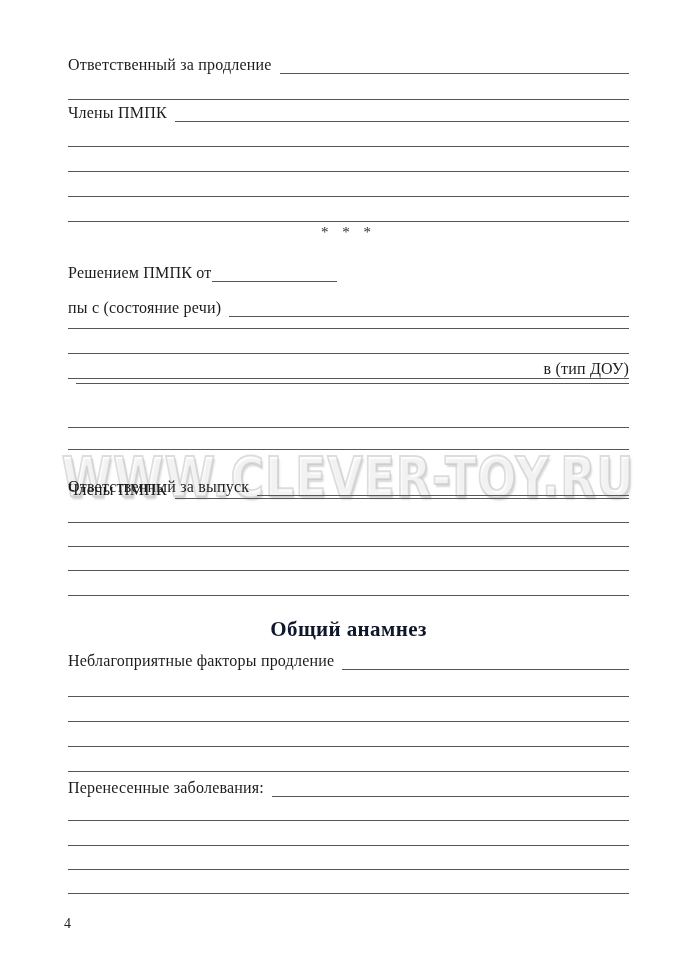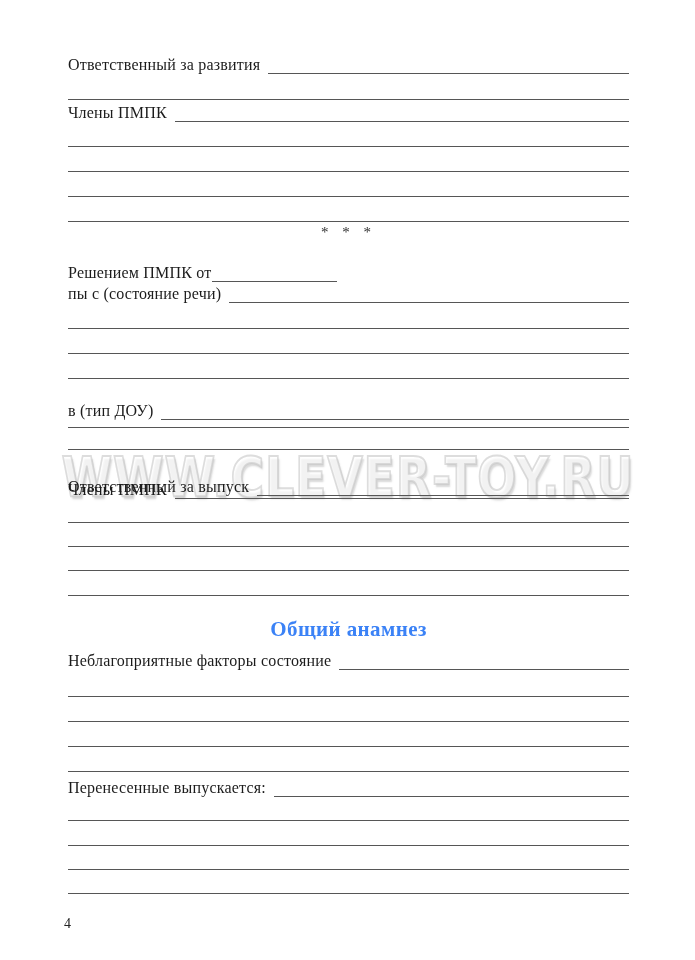--- a/index.html
+++ b/index.html
@@ -11,21 +11,21 @@
     position:absolute;left:68px;right:66px;height:24px;
     display:flex;align-items:flex-end;font-size:16px;letter-spacing:0.2px;
     z-index:2;
   }
   .row .label{white-space:nowrap;line-height:1.1;}
   .fill{flex:1 1 auto;align-self:stretch;border-bottom:1px solid #565656;margin-left:8px;}
   .fill.full{margin-left:0;}
   .row.stars{display:block;text-align:center;height:18px;font-size:15px;
     letter-spacing:5px;color:#2e2e2e;}
   .row.heading{display:block;text-align:center;height:27px;font-size:21px;
-    font-weight:bold;letter-spacing:0.4px;color:#3b82f6;}
+    font-weight:bold;letter-spacing:0.4px;color:#0f172a;}
   .row.inline{justify-content:flex-start;}
   .inline-line{align-self:stretch;width:125px;flex:0 0 auto;border-bottom:1px solid #565656;}
   .watermark{
     position:absolute;top:449px;left:50%;
     transform:translateX(-50%) scaleX(0.82);transform-origin:center;
     font-family:"DejaVu Sans", sans-serif;font-weight:bold;font-size:56px;line-height:1;
     white-space:nowrap;letter-spacing:1px;
     color:rgba(255,255,255,0.65);
     -webkit-text-stroke:2px rgba(198,198,198,0.6);
     text-shadow:2px 3px 2px rgba(145,145,145,0.35);
@@ -33,21 +33,21 @@
   }
   .pagenum{position:absolute;left:64px;top:916px;font-size:14px;color:#222;z-index:2;}
 </style>
 </head>
 <body>
 
 <div class="page">
   <div class="watermark">WWW.CLEVER-TOY.RU</div>
   <div id="form-area">
       <div class="row" style="top: 50px;">
-        <span class="label">Ответственный за развития</span>
+        <span class="label">Ответственный за продление</span>
         <span class="fill"></span>
       </div>
       <div class="row" style="top: 76px;">
         <span class="fill full"></span>
       </div>
       <div class="row" style="top: 98px;">
         <span class="label">Члены ПМПК</span>
         <span class="fill"></span>
       </div>
       <div class="row" style="top: 123px;">
@@ -60,34 +60,34 @@
         <span class="fill full"></span>
       </div>
       <div class="row" style="top: 198px;">
         <span class="fill full"></span>
       </div>
       <div class="row stars" style="top: 224px;">* * *</div>
       <div class="row inline" style="top: 258px;">
         <span class="label">Решением ПМПК от</span>
         <span class="inline-line"></span>
       </div>
-      <div class="row" style="top: 279px;">
+      <div class="row" style="top: 293px;">
         <span class="label">пы с (состояние речи)</span>
         <span class="fill"></span>
       </div>
       <div class="row" style="top: 305px;">
         <span class="fill full"></span>
       </div>
       <div class="row" style="top: 330px;">
         <span class="fill full"></span>
       </div>
       <div class="row" style="top: 355px;">
         <span class="fill full"></span>
       </div>
-      <div class="row" style="top: 396px;">
+      <div class="row" style="top: 360px; flex-direction: column;">
         <span class="label">в (тип ДОУ)</span>
         <span class="fill"></span>
       </div>
       <div class="row" style="top: 404px;">
         <span class="fill full"></span>
       </div>
       <div class="row" style="top: 426px;">
         <span class="fill full"></span>
       </div>
       <div class="row" style="top: 472px;">
@@ -105,37 +105,37 @@
         <span class="fill full"></span>
       </div>
       <div class="row" style="top: 547px;">
         <span class="fill full"></span>
       </div>
       <div class="row" style="top: 572px;">
         <span class="fill full"></span>
       </div>
       <div class="row heading" style="top: 617px;">Общий анамнез</div>
       <div class="row" style="top: 646px;">
-        <span class="label">Неблагоприятные факторы состояние</span>
+        <span class="label">Неблагоприятные факторы продление</span>
         <span class="fill"></span>
       </div>
       <div class="row" style="top: 673px;">
         <span class="fill full"></span>
       </div>
       <div class="row" style="top: 698px;">
         <span class="fill full"></span>
       </div>
       <div class="row" style="top: 723px;">
         <span class="fill full"></span>
       </div>
       <div class="row" style="top: 748px;">
         <span class="fill full"></span>
       </div>
       <div class="row" style="top: 773px;">
-        <span class="label">Перенесенные выпускается:</span>
+        <span class="label">Перенесенные заболевания:</span>
         <span class="fill"></span>
       </div>
       <div class="row" style="top: 797px;">
         <span class="fill full"></span>
       </div>
       <div class="row" style="top: 822px;">
         <span class="fill full"></span>
       </div>
       <div class="row" style="top: 846px;">
         <span class="fill full"></span>

